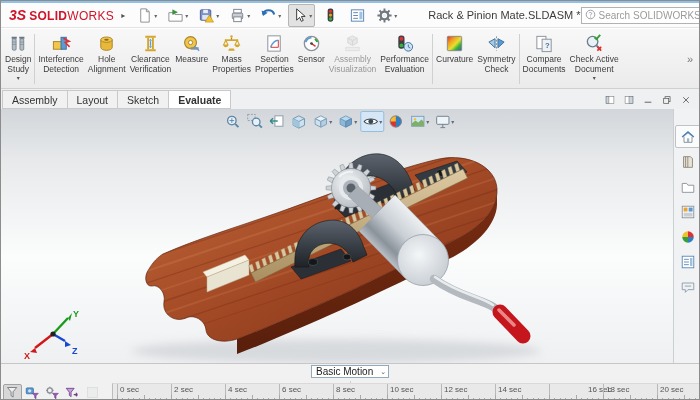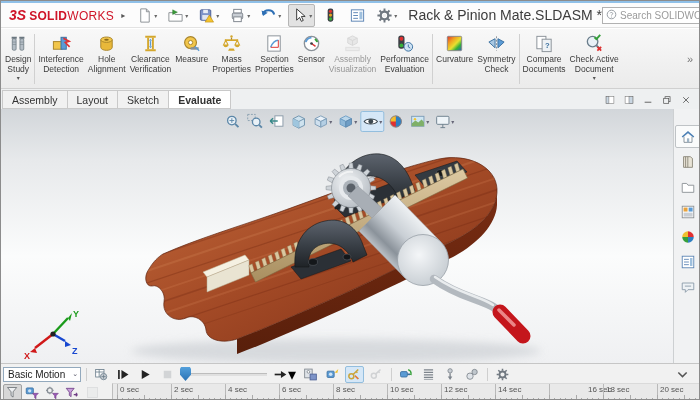--- a/index.html
+++ b/index.html
@@ -13,21 +13,21 @@
   .logo{display:flex;align-items:baseline;padding:0 5px 0 4px;color:#cf1428;white-space:nowrap;}
   .logo .mark{font-style:italic;font-weight:bold;font-size:14px;margin-right:3px;}
   .logo .bold{font-weight:bold;font-size:12px;letter-spacing:.3px;}
   .logo .light{font-weight:normal;font-size:12px;letter-spacing:.3px;}
   .flyout{color:#555;font-size:8px;margin:0 8px 0 2px;}
   .qat{display:flex;align-items:center;gap:4px;}
   .qbtn{display:flex;align-items:center;height:21px;padding:0 2px;border:1px solid transparent;border-radius:2px;}
   .qbtn svg{width:17px;height:17px;}
   .qbtn .caret{font-size:6px;color:#666;margin-left:1px;}
   .qbtn.pressed{background:#e2e2e2;border-color:#b5b5b5;}
-  .title-text{font-size:14px;color:#3c3c3c;margin-left:8px;white-space:nowrap;}
+  .title-text{font-size:11px;color:#3c3c3c;margin-left:28px;white-space:nowrap;}
   .search-box{margin-left:auto;width:146px;height:17px;border:1px solid #b2b2b2;background:#fff;
               display:flex;align-items:center;gap:3px;padding:0 3px;box-sizing:border-box;}
   .search-box .ph{flex:1;font-size:10px;color:#9a9a9a;white-space:nowrap;overflow:hidden;}
   .search-box svg{width:11px;height:11px;flex:none;}
 
   
   .ribbon{position:absolute;top:28px;left:0;right:0;height:60px;background:linear-gradient(#f8f8f8,#ebebeb);
           border-bottom:1px solid #d0d0d0;display:flex;align-items:stretch;padding:1px 2px 0;box-sizing:border-box;overflow:hidden;}
   .ritem{display:flex;flex-direction:column;align-items:center;padding:3px 2px 0;font-size:8.5px;line-height:1.12;
          color:#3b3b3b;text-align:center;white-space:nowrap;}
@@ -61,21 +61,21 @@
   .taskpane{position:absolute;top:108px;left:672px;width:28px;height:254px;background:#f1f2f3;
             border-left:1px solid #cdd0d2;box-sizing:border-box;display:flex;flex-direction:column;
             align-items:center;padding-top:16px;gap:2px;}
   .tpbtn{width:24px;height:21px;display:flex;align-items:center;justify-content:center;
          border:1px solid transparent;border-radius:2px;}
   .tpbtn svg{width:16px;height:16px;}
   .tpbtn.first{border-color:#bfc3c6;background:#fafbfb;}
 
   
   .motion{position:absolute;top:362px;left:0;right:0;height:38px;background:#f1f1f1;border-top:1px solid #c6c6c6;box-sizing:border-box;}
-  .mrow1{height:18px;display:flex;align-items:center;padding:1px 2px 0;gap:3px;}
+  .mrow1{height:18px;display:flex;align-items:center;padding:1px 2px 0;gap:3px;flex-direction:column;}
   .combo{height:15px;background:#fff;border:1px solid #93a9bd;display:flex;align-items:center;
          font-size:10px;color:#222;padding:0 2px 0 4px;box-sizing:border-box;}
   .combo .cv{flex:1;white-space:nowrap;overflow:hidden;}
   .combo .ccaret{font-size:7px;color:#556;margin-left:2px;}
   .study-combo{width:78px;}
   .speed-combo{width:128px;border-color:#5e9ad0;}
   .speed-combo .sel{background:#2f87e0;color:#fff;padding:0 2px;flex:none;}
   .speed-combo .sp{flex:1;}
   .mbtn{display:flex;align-items:center;padding:0 1px;border:1px solid transparent;border-radius:2px;}
   .mbtn svg{width:15px;height:15px;}

